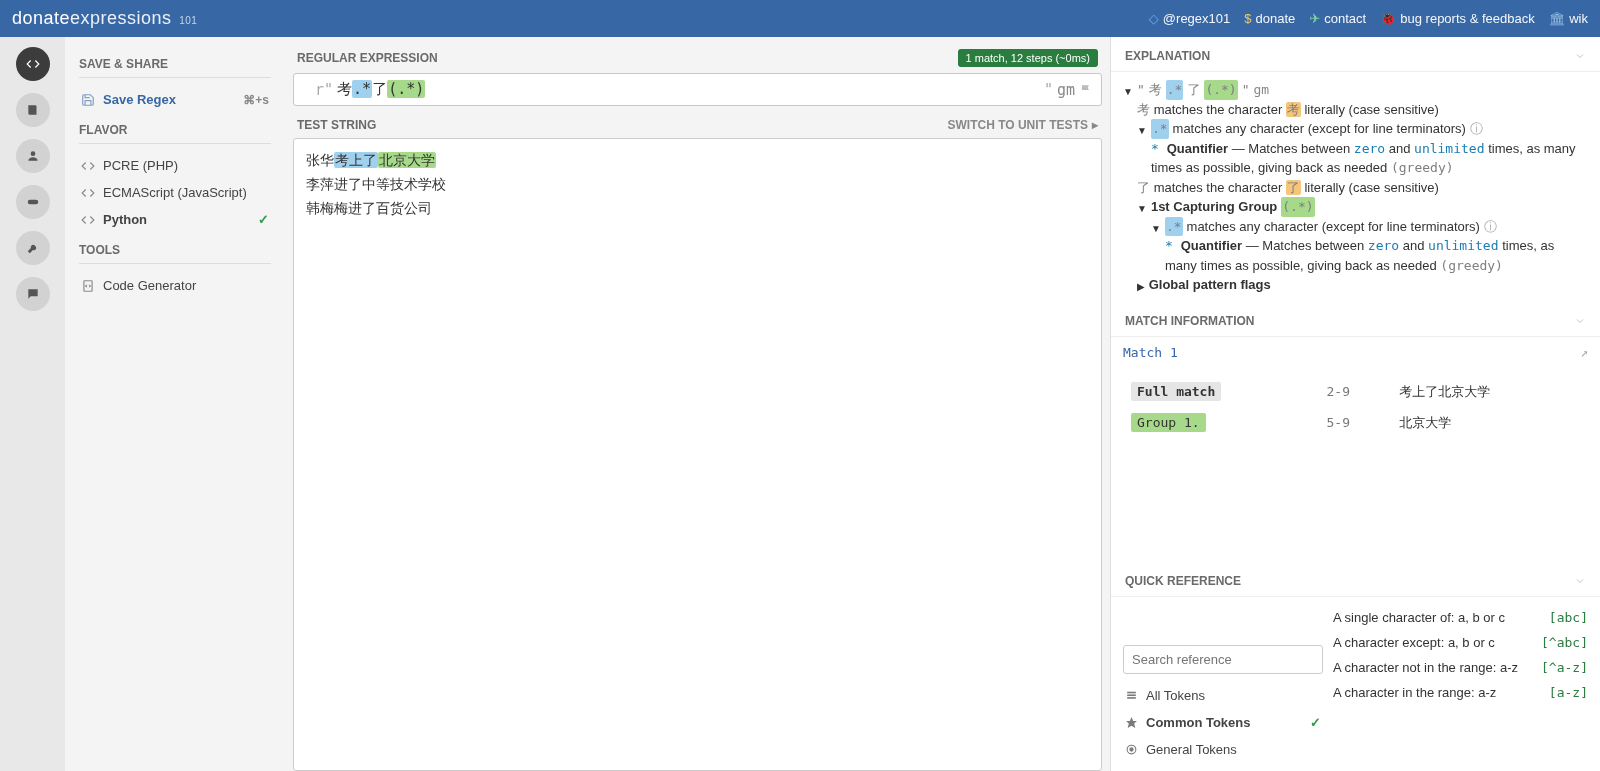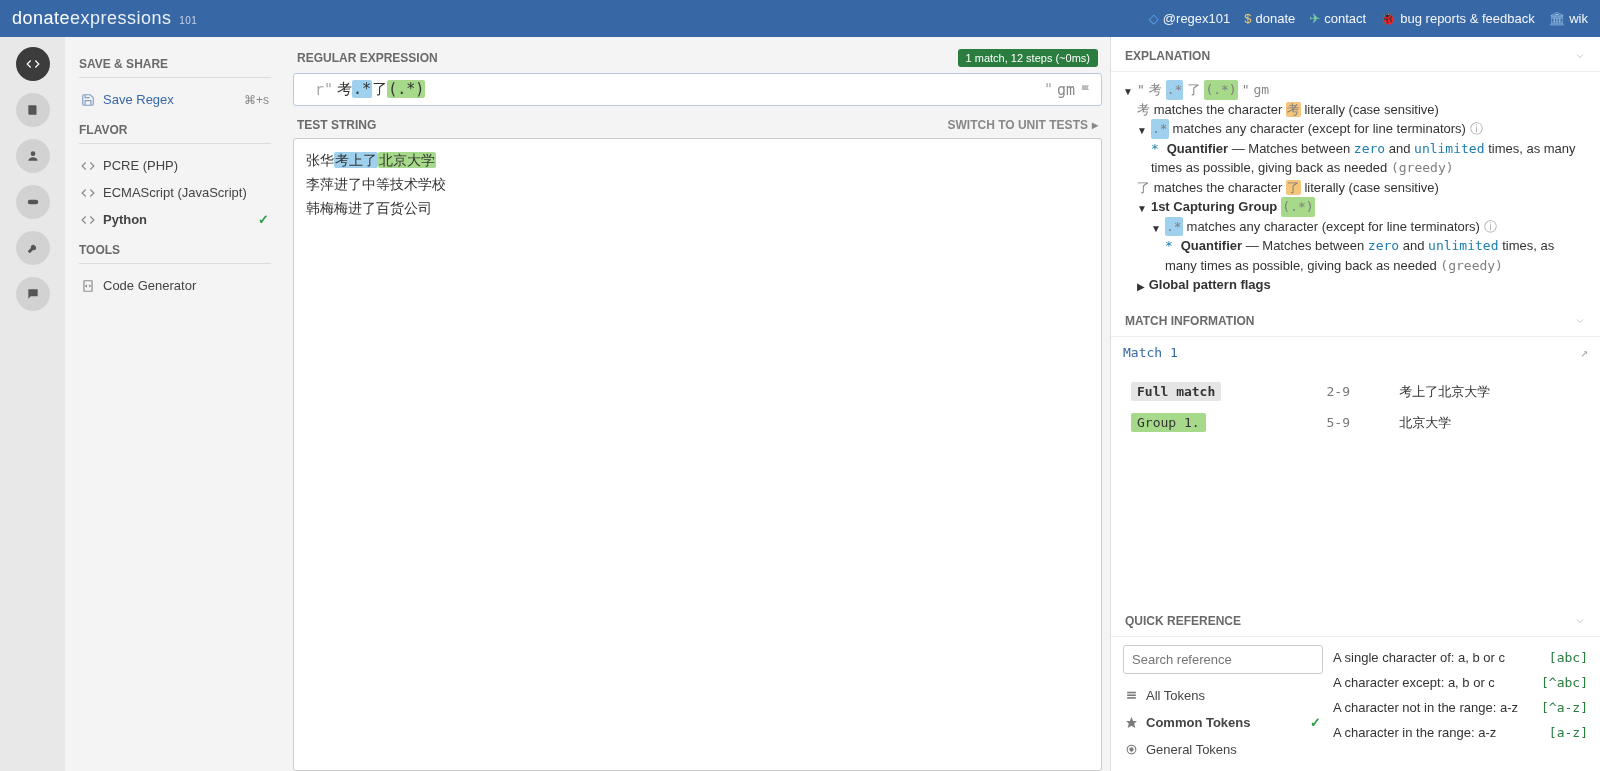--- a/index.html
+++ b/index.html
@@ -72,21 +72,21 @@
     align-items: center;
     gap: 8px;
     padding: 6px 2px;
     font-size: 13px;
     color: #444;
     cursor: pointer;
   }
   .left-panel .item.active { font-weight: 700; text-align: right; }
   .left-panel .item .check { color: #2e9c4a; margin-left: auto; }
   .left-panel .item .shortcut { margin-left: auto; color: #888; font-size: 12px;}
-  .left-panel .item.accent { color: #3767a5; font-weight: 400; }
+  .left-panel .item.accent { color: #3767a5; font-weight: 700; }
   .left-panel .item svg { width: 14px; height: 14px; opacity: 0.6; }
 
   
   .center-panel {
     flex: 1;
     display: flex;
     flex-direction: column;
     padding: 0 8px;
   }
   .center-panel h4 {
@@ -197,21 +197,21 @@
   }
   .tag-blue { background: #e5e5e5; font-weight: bold; }
   .tag-green { background: #a6d989; }
   .range { font-family: monospace; color: #777; }
 
   .quickref-split {
     display: flex;
     gap: 10px;
     padding: 8px 12px;
   }
-  .qr-left { width: 200px; }
+  .qr-left { width: 200px; margin-top: 40px; }
   .qr-left input {
     width: 100%;
     padding: 6px 8px;
     border: 1px solid #ccc;
     border-radius: 3px;
     font-size: 13px;
     margin-bottom: 8px;
   }
   .qr-left .qr-item {
     display: flex;

